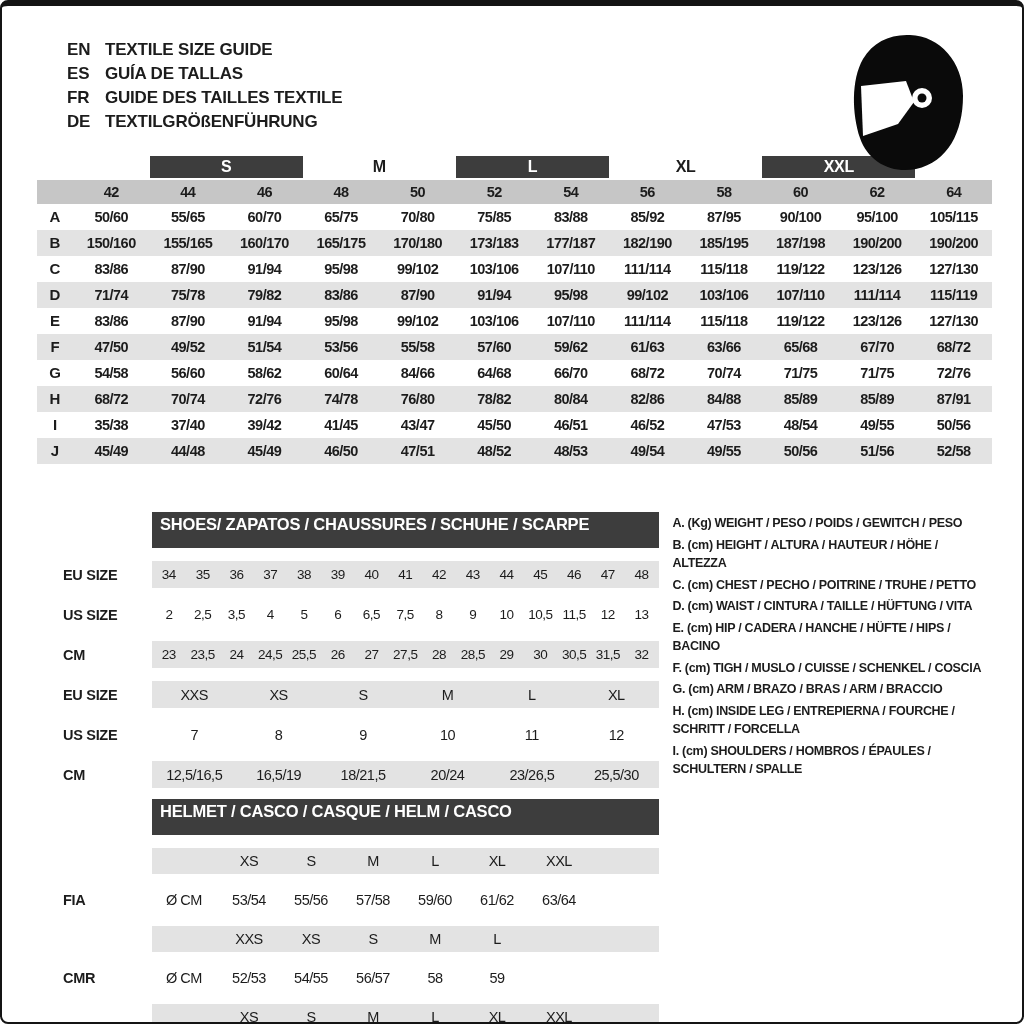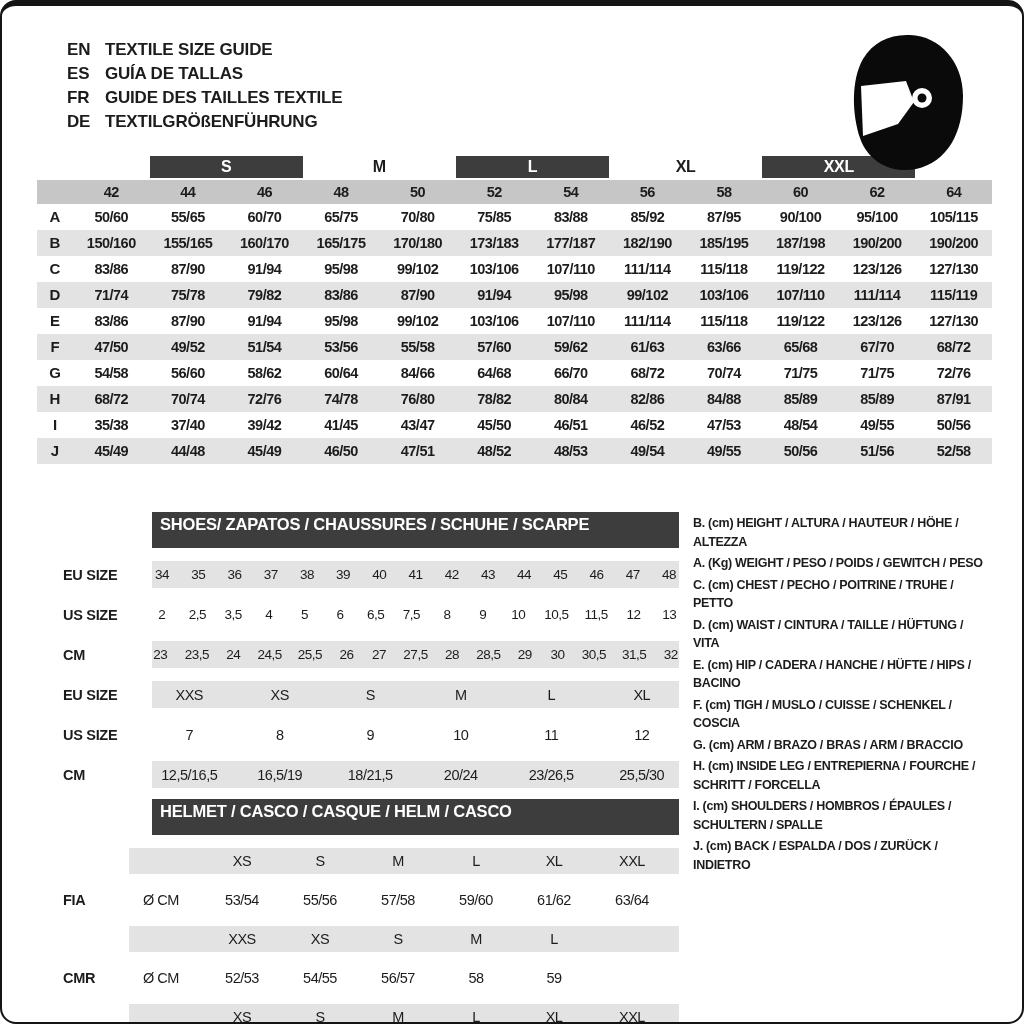--- a/index.html
+++ b/index.html
@@ -1,19 +1,19 @@
 <!DOCTYPE html>
 <html><head>
 <meta charset="utf-8">
 <style>
   * { margin:0; padding:0; box-sizing:border-box; }
   body { background:#fff; font-family:"Liberation Sans", sans-serif; color:#1c1c1c; }
   .frame {
     width:1024px; height:1024px; background:#fff; position:relative;
-    border:2px solid #141414; border-top-width:6px; border-radius:16px;
+    border:2px solid #141414; border-top-width:6px; border-radius:8px;
     padding:26px 30px 0 35px; overflow:hidden;
   }
   
   .lang-block { margin-left:30px; margin-top:6px; }
   .lang-row { display:flex; font-size:17px; font-weight:700; letter-spacing:-0.2px; line-height:24px; }
   .lang-row .code { width:38px; }
   .helmet-icon { position:absolute; top:26px; right:54px; width:118px; height:142px; }
   
   .main-table { margin-top:22px; font-weight:700; }
   .mt-grid { display:grid; grid-template-columns:36px repeat(12,1fr); }
@@ -31,21 +31,21 @@
   .lower { display:flex; margin-top:48px; }
   .tables-col { width:642px; }
   .legend-col { width:330px; margin-left:14px; padding-top:2px; }
   .section-bar {
     margin-left:115px; background:#3d3d3d; color:#fff; font-weight:700;
     font-size:16.5px; letter-spacing:-0.2px; height:36px; line-height:24px; padding-left:8px;
   }
   .band-table { margin-bottom:11px; }
   .brow { display:flex;margin-top:13px; }
   .brow .rlabel { width:115px; padding-left:26px; font-weight:700; font-size:14.5px; display:flex; align-items:center; letter-spacing:-0.3px; }
-  .brow .rcontent { flex:1; display:grid; align-items:center;gap:16px; }
+  .brow .rcontent { flex:1; display:grid; align-items:center; }
   .brow.shaded .rcontent { background:#e3e3e3; }
   .shoes .rcontent { grid-template-columns:repeat(15,1fr); }
   .gloves .rcontent { grid-template-columns:repeat(6,1fr); }
   .helmet .rcontent { grid-template-columns:66px repeat(6,62px) 1fr; }
   .shoes .brow, .gloves .brow { height:27px; }
   .helmet .brow { height:26px; }
   .shoes .cell { font-size:13.5px; }
   .gloves .cell, .helmet .cell { font-size:14.5px; }
   .helmet .prefix { text-align:left; padding-left:14px; }
   
@@ -440,26 +440,25 @@
                 <div class="cell">60</div>
                 <div class="cell">61</div>
               </div>
             </div>
           </div>
       </div>
 
     </div>
 
     <div class="legend-col" id="legend">
+        <div class="legend-item">A. (Kg) WEIGHT / PESO / POIDS / GEWITCH / PESO</div>
         <div class="legend-item">B. (cm) HEIGHT / ALTURA / HAUTEUR / HÖHE / ALTEZZA</div>
-        <div class="legend-item">A. (Kg) WEIGHT / PESO / POIDS / GEWITCH / PESO</div>
         <div class="legend-item">C. (cm) CHEST / PECHO / POITRINE / TRUHE / PETTO</div>
         <div class="legend-item">D. (cm) WAIST / CINTURA / TAILLE / HÜFTUNG / VITA</div>
         <div class="legend-item">E. (cm) HIP / CADERA / HANCHE / HÜFTE / HIPS / BACINO</div>
         <div class="legend-item">F. (cm) TIGH / MUSLO / CUISSE / SCHENKEL / COSCIA</div>
         <div class="legend-item">G. (cm) ARM / BRAZO / BRAS / ARM / BRACCIO</div>
         <div class="legend-item">H. (cm) INSIDE LEG / ENTREPIERNA / FOURCHE / SCHRITT / FORCELLA</div>
         <div class="legend-item">I. (cm) SHOULDERS / HOMBROS / ÉPAULES / SCHULTERN / SPALLE</div>
-        <div class="legend-item">J. (cm) BACK / ESPALDA / DOS / ZURÜCK / INDIETRO</div>
       </div>
   </div>
 
 </div>
 
 </body></html>

